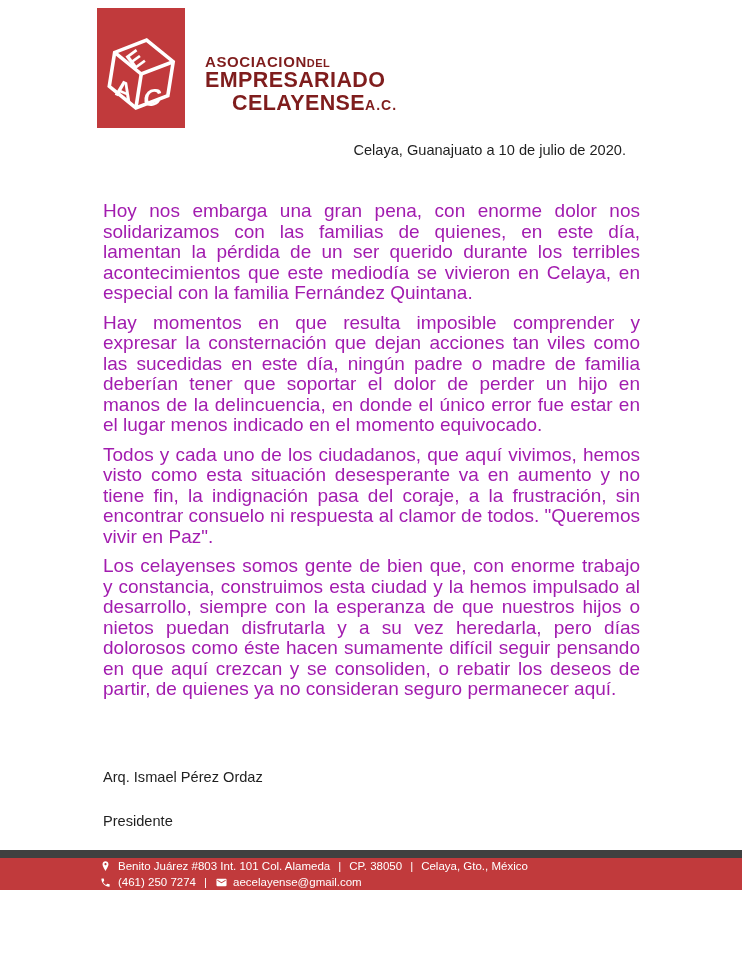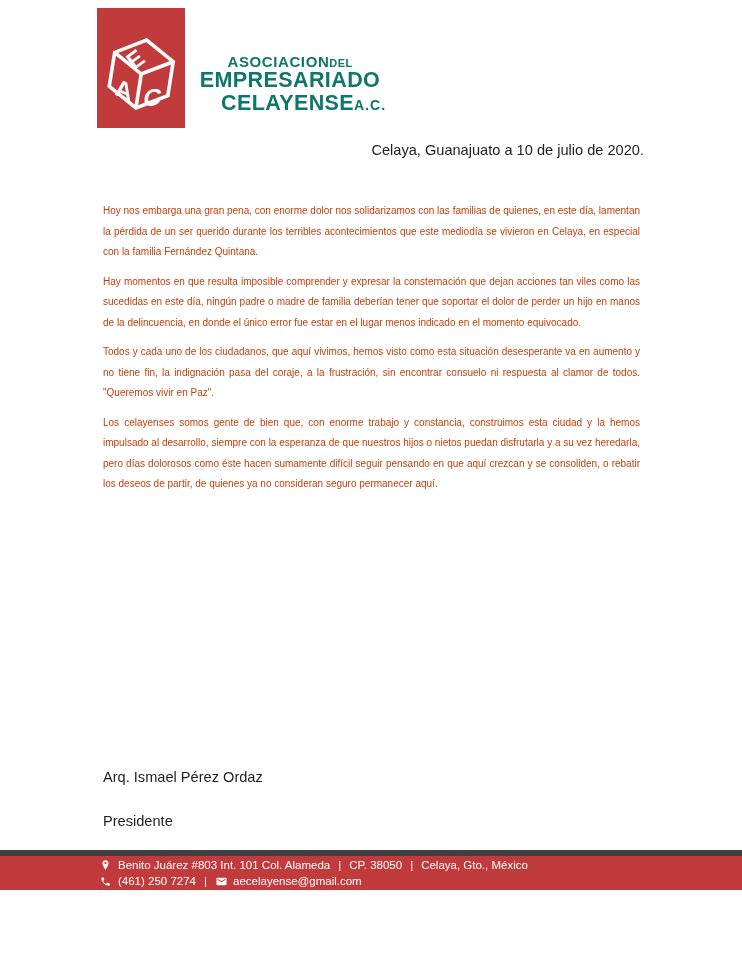--- a/index.html
+++ b/index.html
@@ -14,56 +14,55 @@
 
   
   .header { position: absolute; top: 8px; left: 97px; display: flex; }
   .logo-box {
     width: 88px; height: 120px;
     background: #c13a3c;
     display: flex; align-items: center; justify-content: center;
   }
   .logo-box svg { width: 78px; height: 86px; margin-top: 12px; }
   .logo-text {
-    margin-left: 9px; padding-top: 46px;
-    color: #0f766e; font-weight: bold; line-height: 1.02;
+    margin-left: 20px; padding-top: 46px;
+    color: #7f1d1d; font-weight: bold; line-height: 1.02;
     white-space: nowrap;
-    text-align: center;
   }
   .logo-l1 { font-size: 15px; letter-spacing: 0.6px; }
   .logo-l1 .sfx { font-size: 11px; letter-spacing: 0.4px; }
   .logo-l2 { font-size: 21.5px; letter-spacing: 0.4px; margin-top: 1px; }
   .logo-l3 { font-size: 21.5px; letter-spacing: 0.4px; margin-top: 1px; padding-left: 27px; }
   .logo-l3 .sfx { font-size: 14px; letter-spacing: 1px; }
 
   
   .date-line {
-    position: absolute; top: 142px; right: 98px;
+    position: absolute; top: 142px; right: 116px;
     font-size: 14.6px; color: #1f1f1f;
   }
 
   
   .letter-body {
     position: absolute; top: 201px; left: 103px; width: 537px;
-    font-size: 10px; line-height: 20.5px; color: #c2410c;
+    font-size: 19px; line-height: 20.5px; color: #a21caf;
     text-align: justify;
   }
   .letter-body p { margin: 0 0 9px 0; }
 
   
   .signature {
     position: absolute; top: 769px; left: 103px; width: 537px;
     text-align: left; font-size: 14.6px; color: #1f1f1f;
   }
   .sig-title { margin-top: 28px; }
 
   
   .footer {
     position: absolute; top: 850px; left: 0; width: 742px; height: 40px;
-    background: #c13a3c; border-top: 6px solid #404040;
+    background: #c13a3c; border-top: 8px solid #404040;
     box-sizing: border-box;
     color: #ffffff;
     display: flex; flex-direction: column; justify-content: center;
     padding-left: 100px; row-gap: 2px;
     font-size: 11.5px; line-height: 14px;
   }
   .f-line { display: flex; align-items: center; }
   .f-icon { display: inline-flex; align-items: center; margin-right: 7px; }
   .f-icon.mail { margin-left: 0; margin-right: 5px; }
   .sep { margin: 0 8px; }

